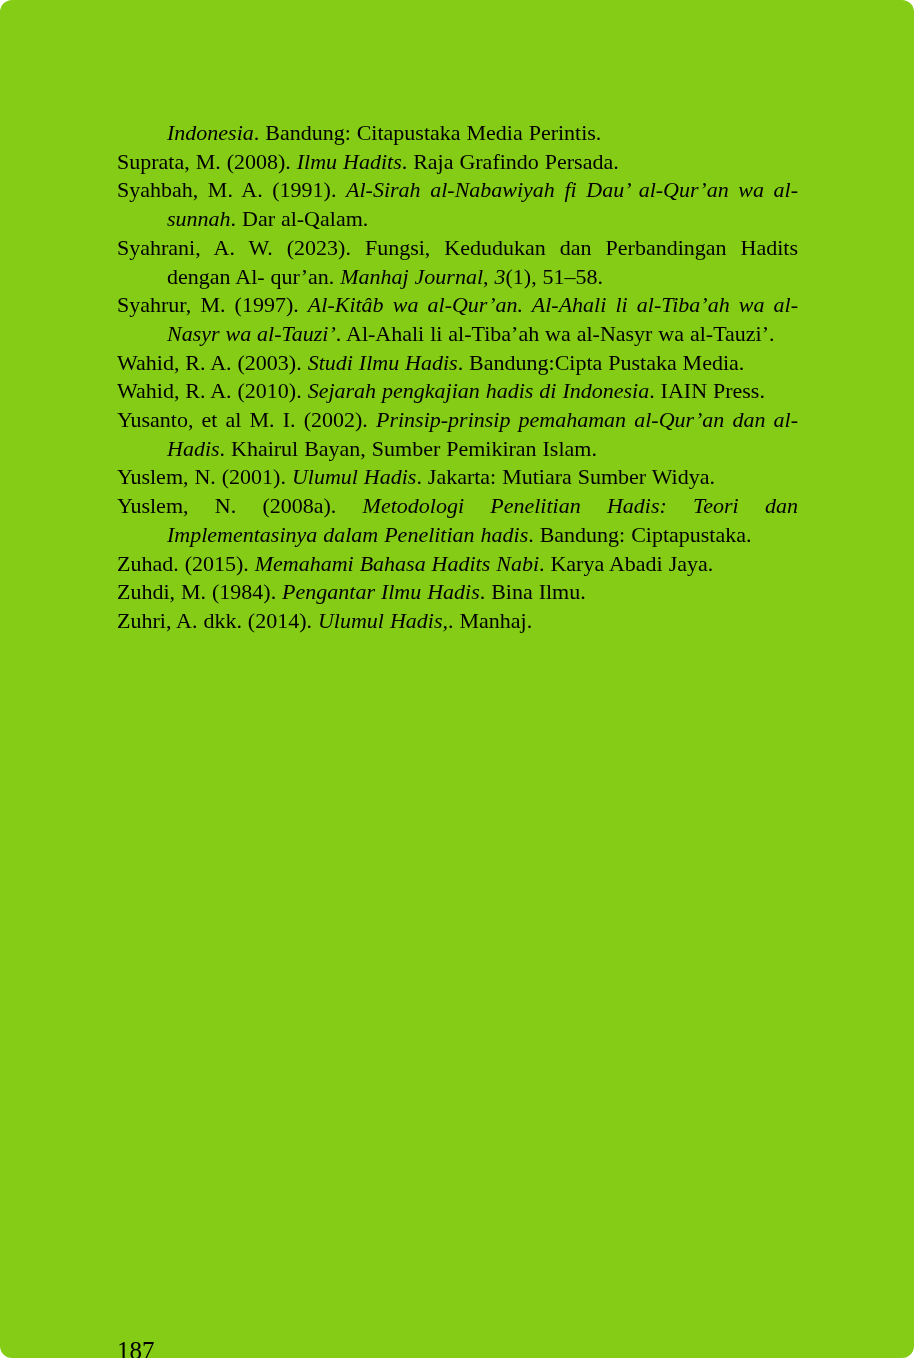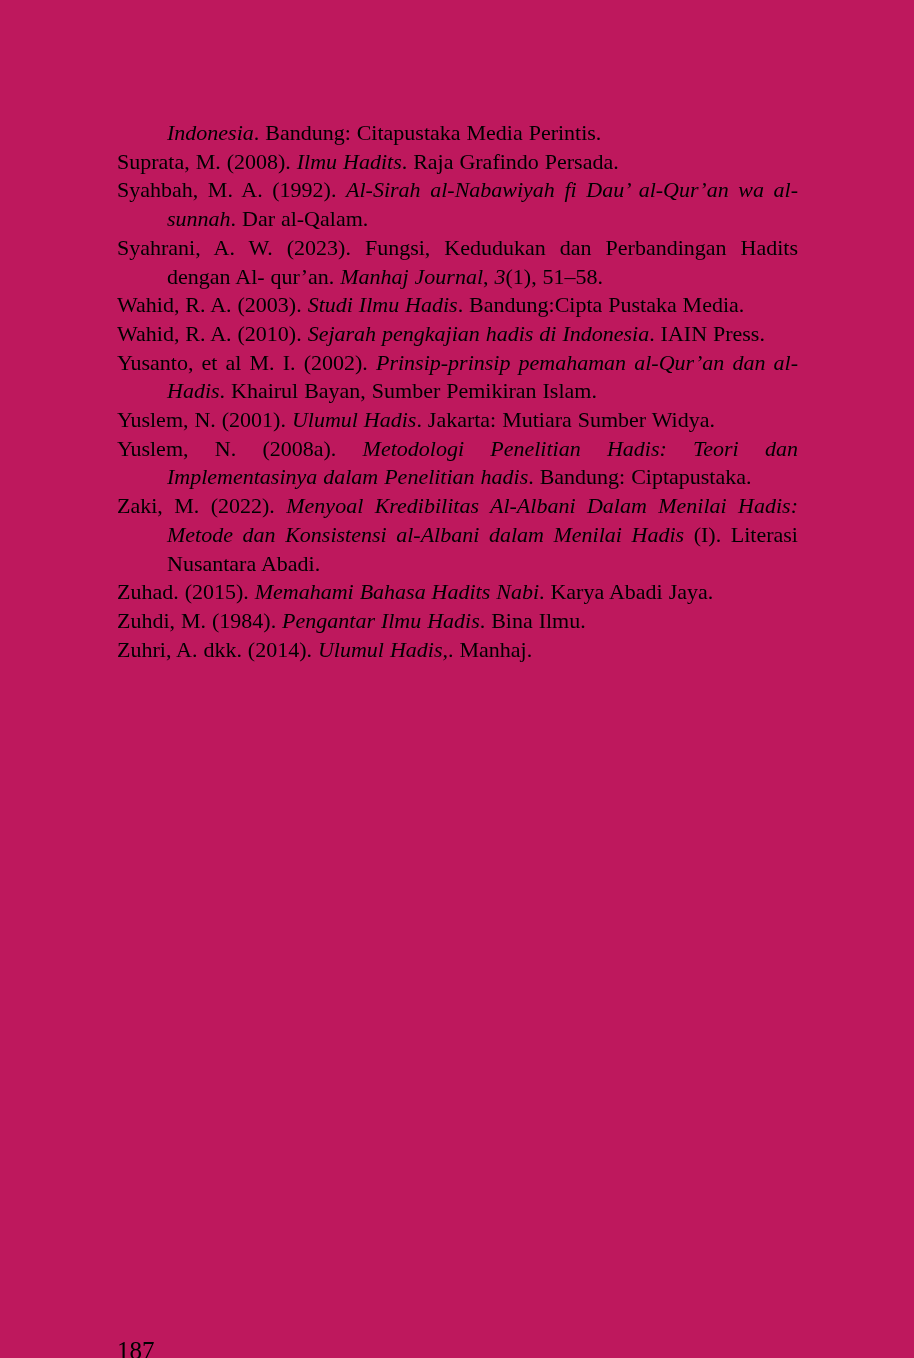--- a/index.html
+++ b/index.html
@@ -11,21 +11,22 @@
     height: 1358px;
     position: relative;
     background: #ffffff;
     color: #000000;
     font-family: "Liberation Serif", "DejaVu Serif", serif;
     overflow: hidden;
   }
   .page {
     position: absolute;
     inset: 0;
-    background: #be185d;
+    background: #84cc16;
+    border-radius: 12px;
   }
   .references {
     position: absolute;
     left: 117px;
     top: 119px;
     width: 681px;
   }
   .ref-entry {
     margin: 0;
     font-size: 22px;
@@ -49,26 +50,26 @@
     line-height: 29px;
   }
 </style>
 </head>
 <body>
 
 <div class="page">
   <div class="references">
       <p class="ref-entry continuation"><span class="italic">Indonesia</span><span>. Bandung: Citapustaka Media Perintis.</span></p>
       <p class="ref-entry"><span>Suprata, M. (2008). </span><span class="italic">Ilmu Hadits</span><span>. Raja Grafindo Persada.</span></p>
-      <p class="ref-entry"><span>Syahbah, M. A. (1992). </span><span class="italic">Al-Sirah al-Nabawiyah fi Dau’ al-Qur’an wa al-sunnah</span><span>. Dar al-Qalam.</span></p>
+      <p class="ref-entry"><span>Syahbah, M. A. (1991). </span><span class="italic">Al-Sirah al-Nabawiyah fi Dau’ al-Qur’an wa al-sunnah</span><span>. Dar al-Qalam.</span></p>
       <p class="ref-entry"><span>Syahrani, A. W. (2023). Fungsi, Kedudukan dan Perbandingan Hadits dengan Al- qur’an. </span><span class="italic">Manhaj Journal</span><span>, </span><span class="italic">3</span><span>(1), 51–58.</span></p>
+      <p class="ref-entry"><span>Syahrur, M. (1997). </span><span class="italic">Al-Kitâb wa al-Qur’an. Al-Ahali li al-Tiba’ah wa al-Nasyr wa al-Tauzi’</span><span>. Al-Ahali li al-Tiba’ah wa al-Nasyr wa al-Tauzi’.</span></p>
       <p class="ref-entry"><span>Wahid, R. A. (2003). </span><span class="italic">Studi Ilmu Hadis</span><span>. Bandung:Cipta Pustaka Media.</span></p>
       <p class="ref-entry"><span>Wahid, R. A. (2010). </span><span class="italic">Sejarah pengkajian hadis di Indonesia</span><span>. IAIN Press.</span></p>
       <p class="ref-entry"><span>Yusanto,  et al M. I. (2002). </span><span class="italic">Prinsip-prinsip pemahaman al-Qur’an dan al-Hadis</span><span>. Khairul Bayan, Sumber Pemikiran Islam.</span></p>
       <p class="ref-entry"><span>Yuslem, N. (2001). </span><span class="italic">Ulumul Hadis</span><span>. Jakarta: Mutiara Sumber Widya.</span></p>
       <p class="ref-entry"><span>Yuslem, N. (2008a). </span><span class="italic">Metodologi Penelitian Hadis: Teori dan Implementasinya dalam Penelitian hadis</span><span>. Bandung: Ciptapustaka.</span></p>
-      <p class="ref-entry"><span>Zaki, M. (2022). </span><span class="italic">Menyoal Kredibilitas Al-Albani Dalam Menilai Hadis: Metode dan Konsistensi al-Albani dalam Menilai Hadis</span><span> (I). Literasi Nusantara Abadi.</span></p>
       <p class="ref-entry"><span>Zuhad. (2015). </span><span class="italic">Memahami Bahasa Hadits Nabi</span><span>. Karya Abadi Jaya.</span></p>
       <p class="ref-entry"><span>Zuhdi, M. (1984). </span><span class="italic">Pengantar Ilmu Hadis</span><span>. Bina Ilmu.</span></p>
       <p class="ref-entry"><span>Zuhri, A. dkk. (2014). </span><span class="italic">Ulumul Hadis,</span><span>. Manhaj.</span></p>
     </div>
   <div class="page-number">187</div>
 </div>
 
 </body></html>

